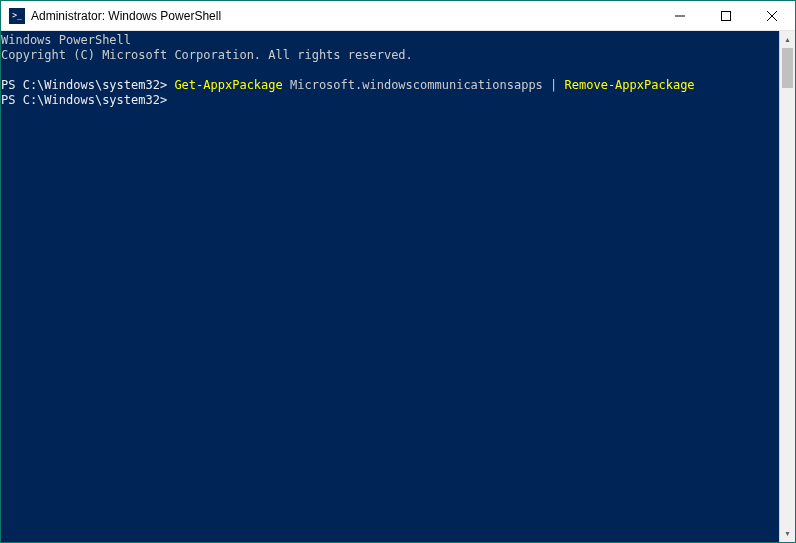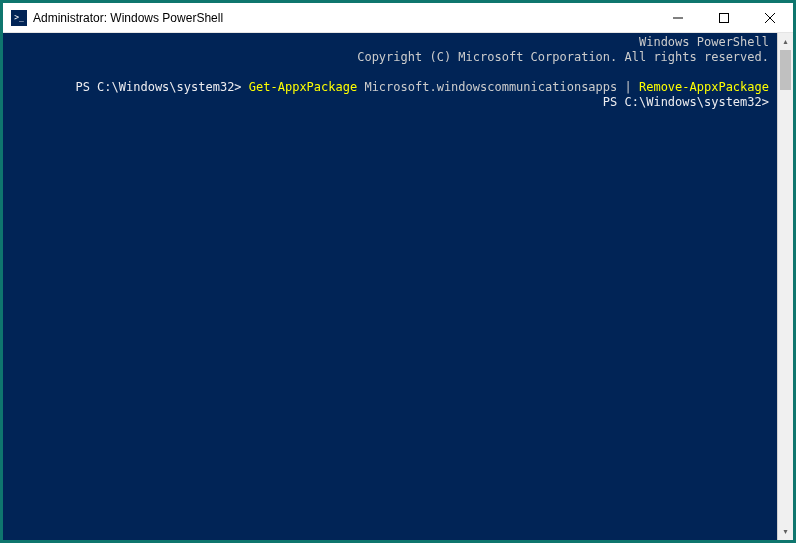--- a/index.html
+++ b/index.html
@@ -10,21 +10,21 @@
     body {
       width: 796px;
       height: 543px;
       font-family: 'Segoe UI', Tahoma, sans-serif;
       background: #fff;
       overflow: hidden;
     }
     .window {
       width: 796px;
       height: 543px;
-      border: 3px solid #0f766e;
+      border: 1px solid #0f766e;
       display: flex;
       flex-direction: column;
       background: #fff;
     }
     .titlebar {
       height: 30px;
       background: #fff;
       display: flex;
       align-items: center;
       border-bottom: 1px solid #e5e5e5;
@@ -66,28 +66,27 @@
       font-size: 10px;
     }
     .content-area {
       flex: 1;
       display: flex;
       background: #012456;
       position: relative;
     }
     .terminal {
       flex: 1;
-      padding: 2px 8px;
+      padding: 2px 0;
       font-family: Consolas, 'Lucida Console', monospace;
       font-size: 12px;
       line-height: 15px;
       color: #cccccc;
       white-space: pre;
       overflow: hidden;
-      text-align: right;
     }
     .scrollbar {
       width: 16px;
       background: #f0f0f0;
       position: relative;
       border-left: 1px solid #d0d0d0;
     }
     .scrollbar-thumb {
       position: absolute;
       top: 17px;

